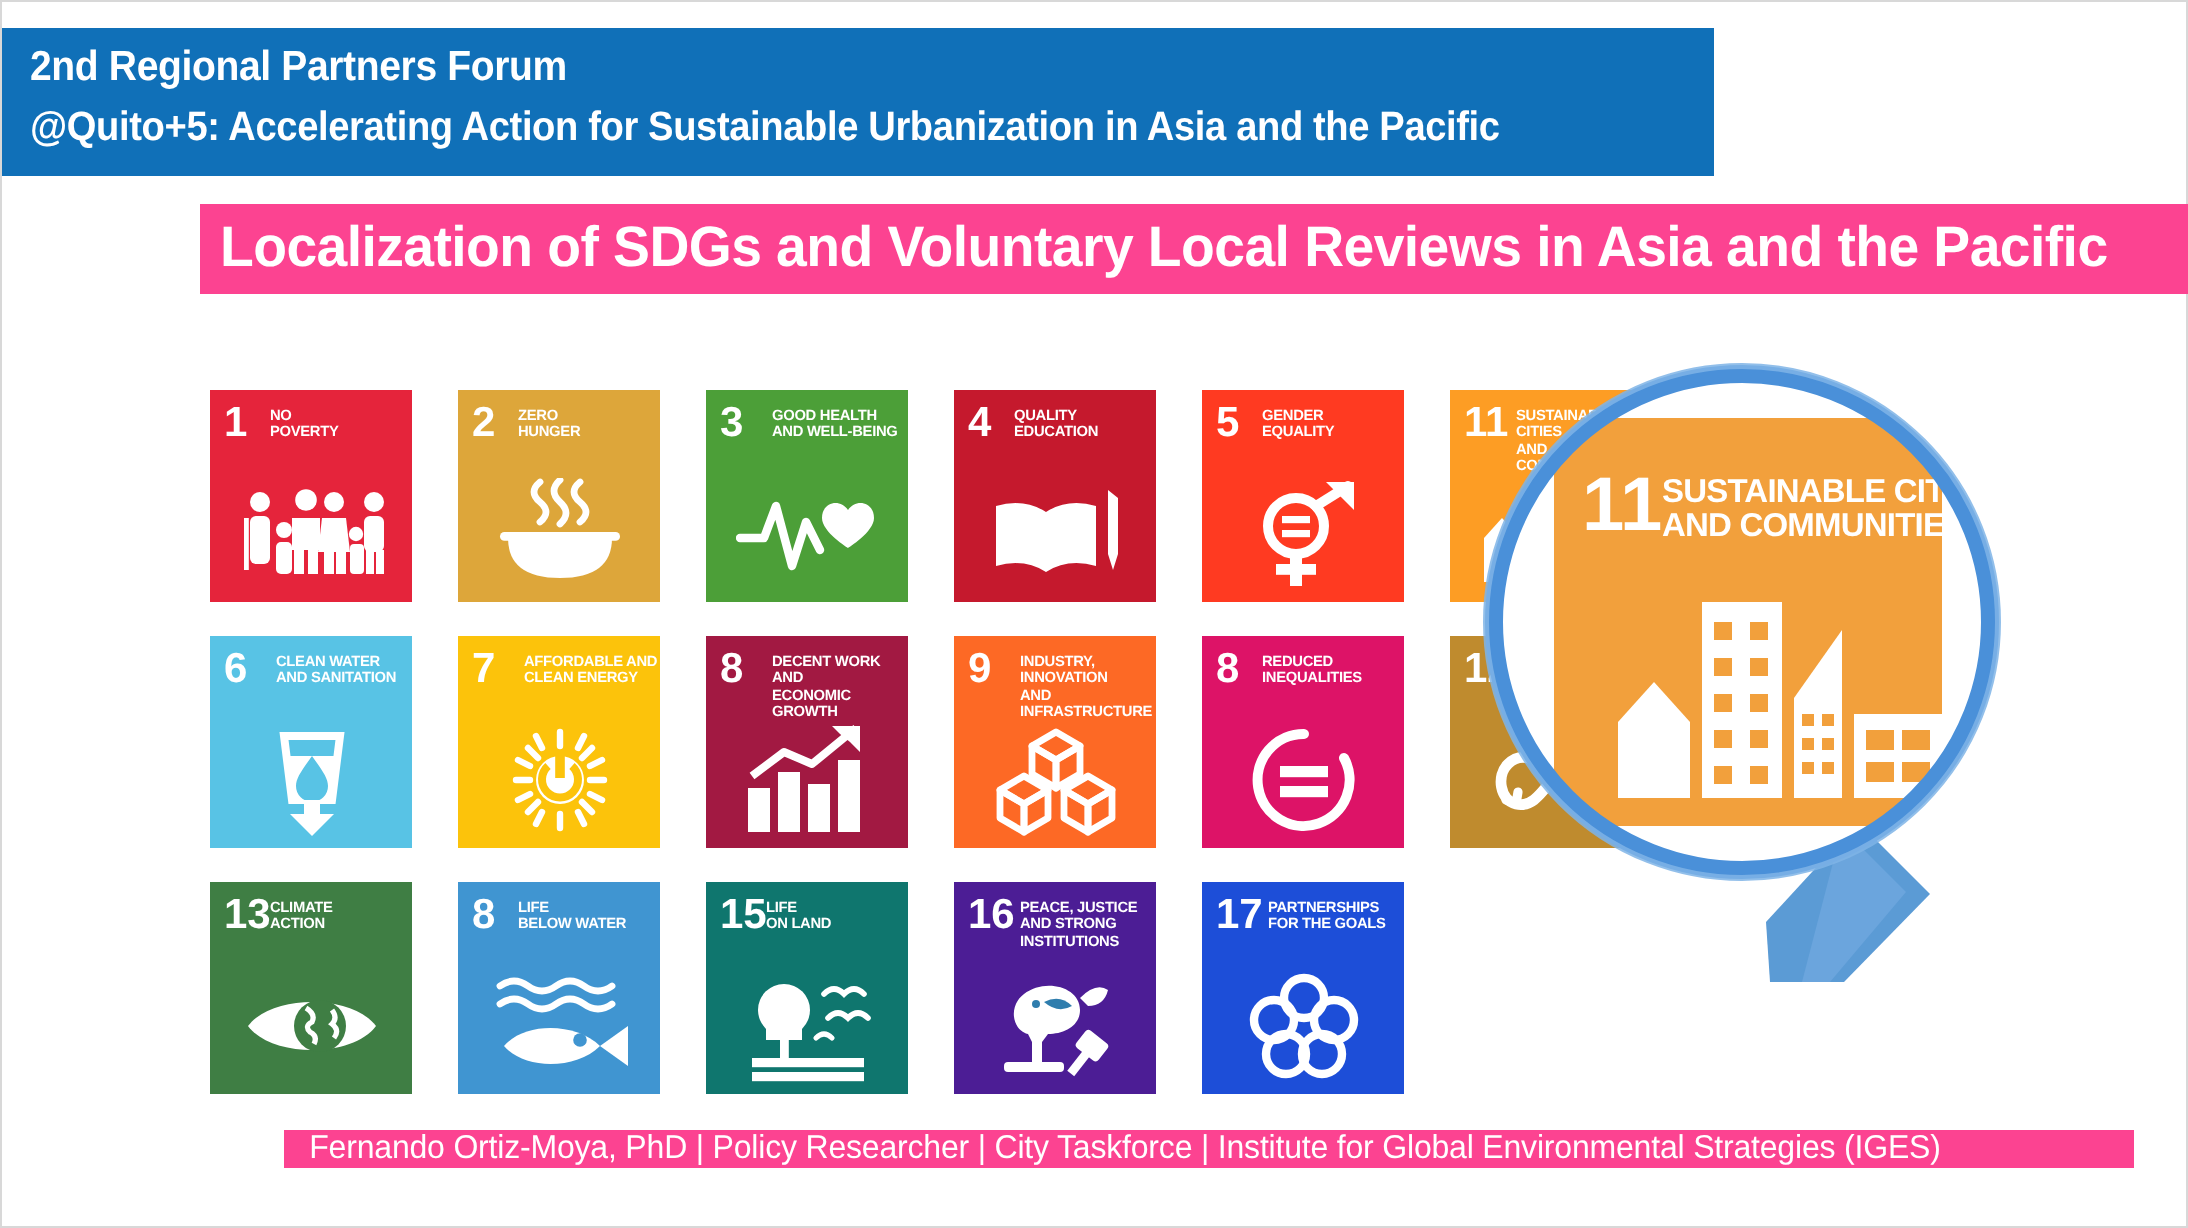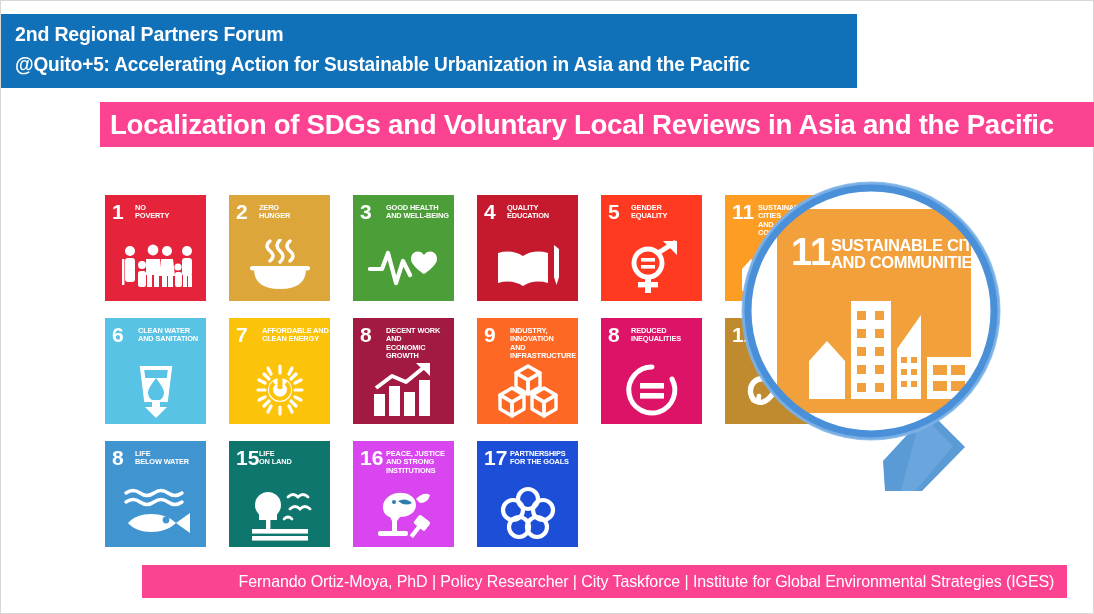--- a/index.html
+++ b/index.html
@@ -87,23 +87,23 @@
   
   .magnifier{
     position:absolute;left:714px;top:160px;
     width:380px;height:330px;
     pointer-events:none;
   }
   .magnifier svg{display:block;}
 
   
   .footer-banner{
-    position:absolute;left:141px;top:564px;width:925px;height:33px;
+    position:absolute;left:141px;top:564px;width:925px;height:19px;
     background:#fc4391;color:#ffffff;
-    display:flex;align-items:center;justify-content:flex-end;
+    display:flex;align-items:center;justify-content:flex-start;
     box-sizing:border-box;
   }
   .footer-banner .t{
     font-size:16.5px;white-space:nowrap;letter-spacing:-0.1px;
     transform:scaleX(0.97);
   }
 </style>
 </head>
 <body>
 
@@ -350,20 +350,34 @@
 AND PRODUCTION</div>
         <div class="glyph">
           <svg width="72" height="56" viewBox="0 0 72 56" xmlns="http://www.w3.org/2000/svg" fill="white">
             <g fill="none" stroke="white" stroke-width="5.4" stroke-linecap="round">
               <path d="M36 28 C30 16 20 14 14 20 C8 26 10 38 18 40 C26 42 31 34 36 28 C41 22 46 14 54 16 C62 18 64 30 58 36 C52 42 42 40 36 28"></path>
               <path d="M18 40 l-5 -2 M18 40 l1 -6" stroke-width="4.6"></path>
             </g>
           </svg>
         </div>
       </div>
+      <div class="sdg" style="background: rgb(63, 126, 68);">
+        <div class="num">13</div>
+        <div class="lbl">CLIMATE
+ACTION</div>
+        <div class="glyph">
+          <svg width="72" height="56" viewBox="0 0 72 56" xmlns="http://www.w3.org/2000/svg" fill="white">
+            <g>
+              <path d="M4 28 C16 12 56 12 68 28 C56 44 16 44 4 28 Z"></path>
+              <circle cx="40" cy="28" r="13" fill="#3f7e44"></circle>
+              <path d="M33 19 q5 3 3 7 q-4 2 -1 5 q4 2 2 6 M46 20 q3 4 0 7 q4 3 1 7" stroke="white" stroke-width="2.6" fill="none"></path>
+            </g>
+          </svg>
+        </div>
+      </div>
       <div class="sdg" style="background: rgb(64, 149, 209);">
         <div class="num">8</div>
         <div class="lbl">LIFE
 BELOW WATER</div>
         <div class="glyph">
           <svg width="72" height="56" viewBox="0 0 72 56" xmlns="http://www.w3.org/2000/svg" fill="white">
             <g>
               <path d="M6 8 q7 -5 14 0 q7 5 14 0 q7 -5 14 0 q7 5 14 0" fill="none" stroke="white" stroke-width="3.4" stroke-linecap="round"></path>
               <path d="M6 17 q7 -5 14 0 q7 5 14 0 q7 -5 14 0 q7 5 14 0" fill="none" stroke="white" stroke-width="3.4" stroke-linecap="round"></path>
               <path d="M8 38 C18 26 44 26 56 38 C44 50 18 50 8 38 Z"></path>
@@ -385,21 +399,21 @@
               <rect x="22" y="30" width="4.4" height="14"></rect>
               <rect x="8" y="44" width="56" height="4.6"></rect>
               <rect x="8" y="51" width="56" height="4.6"></rect>
               <path d="M44 12 q5 -5 10 0 q5 -5 10 0" fill="none" stroke="white" stroke-width="2.8" stroke-linecap="round"></path>
               <path d="M46 24 q5 -5 10 0 q5 -5 10 0" fill="none" stroke="white" stroke-width="2.8" stroke-linecap="round"></path>
               <path d="M40 34 q4 -4 8 0" fill="none" stroke="white" stroke-width="2.6" stroke-linecap="round"></path>
             </g>
           </svg>
         </div>
       </div>
-      <div class="sdg wide" style="background: #d946ef;">
+      <div class="sdg wide" style="background: #4c1d95;">
         <div class="num">16</div>
         <div class="lbl">PEACE, JUSTICE
 AND STRONG
 INSTITUTIONS</div>
         <div class="glyph">
           <svg width="72" height="56" viewBox="0 0 72 56" xmlns="http://www.w3.org/2000/svg" fill="white">
             <g>
               <path d="M20 12 C30 4 48 8 48 20 C48 28 40 32 32 32 L26 40 L22 32 C14 30 12 18 20 12 Z"></path>
               <path d="M30 16 q8 -4 14 2 q-7 4 -14 -2 z" fill="#2f7dad"></path>
               <circle cx="26" cy="17" r="2" fill="#2f7dad"></circle>

